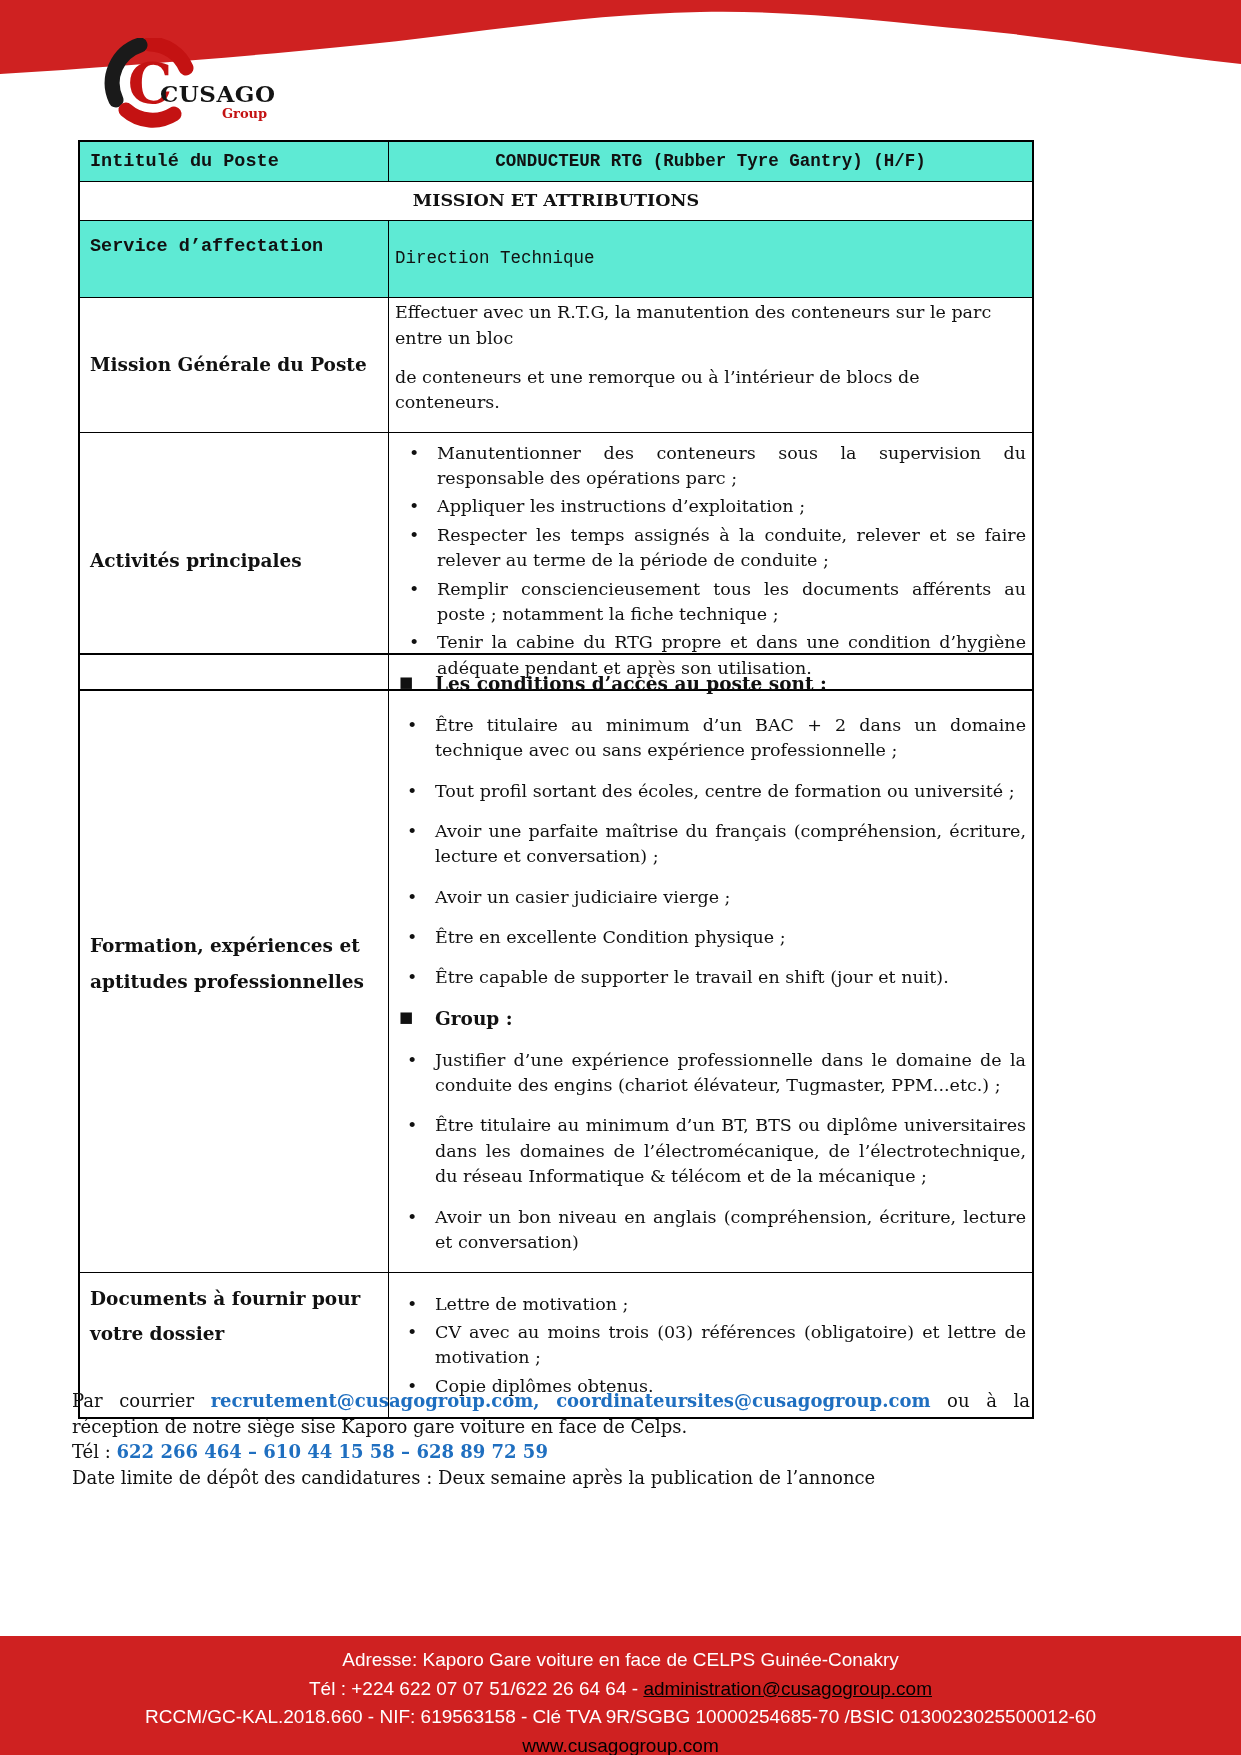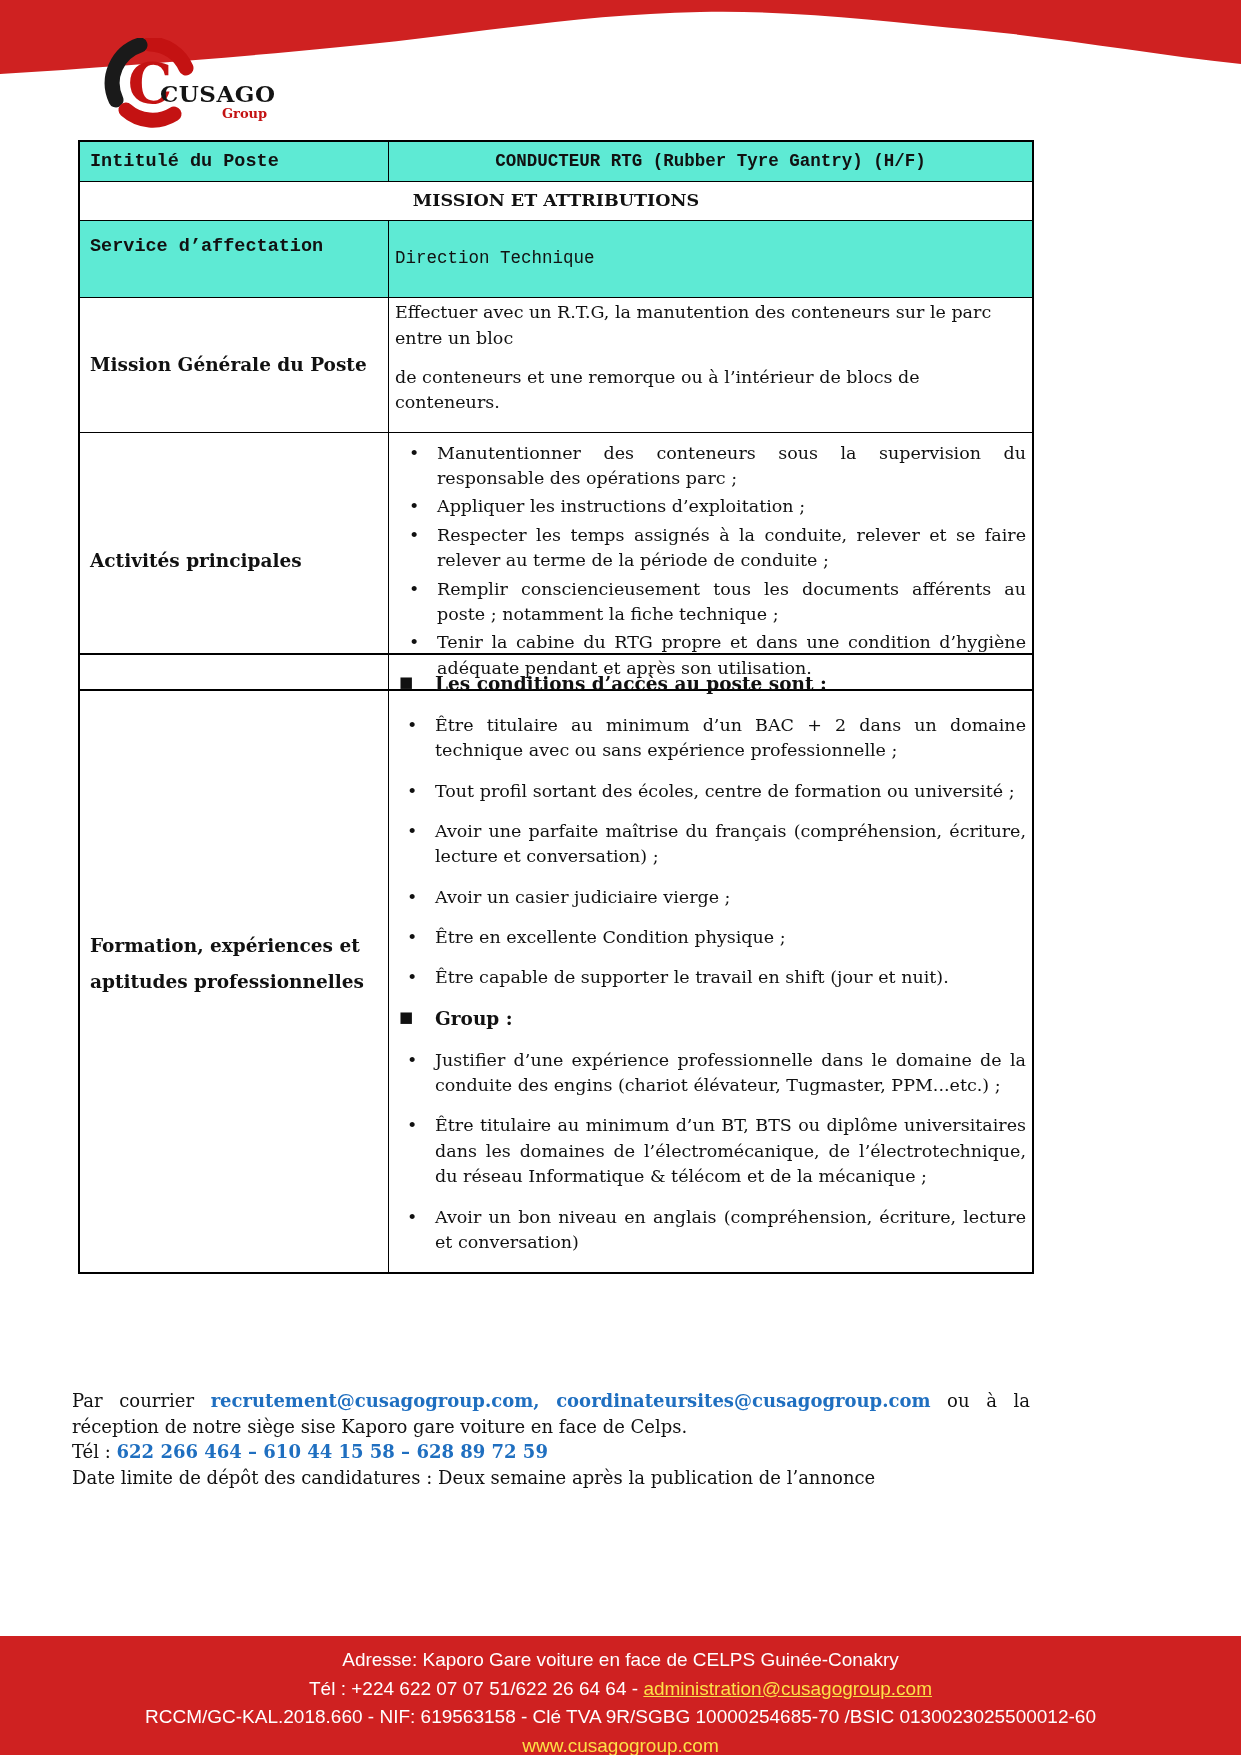--- a/index.html
+++ b/index.html
@@ -46,21 +46,21 @@
   .courier{text-align:justify;}
   a.mail{color:#1f6fc0;font-weight:bold;text-decoration:none;}
   .tel-line{margin-top:8px;}
   .tel-num{color:#1f6fc0;font-weight:bold;}
   .deadline{margin-top:46px;}
 
   
   .footer{position:absolute;left:0;bottom:0;width:1241px;height:119px;background:#cf2121;
           color:#fff;text-align:center;font-family:"Liberation Sans","DejaVu Sans",sans-serif;
           font-size:19px;line-height:1.5;padding-top:10px;box-sizing:border-box;}
-  .footer a{color:#fde047;}
+  .footer a{color:#000000;}
   .footer .u{text-decoration:underline;}
 </style>
 </head>
 <body>
 
 <div class="page">
 
   <svg class="swoosh" viewBox="0 0 1241 80" preserveAspectRatio="none">
     <path d="M0,0 H1241 V64 C1150,54 1060,38 975,30 C880,21 795,10 700,12 C600,14 515,27 415,39 C295,53 140,65 0,74 Z" fill="#cf2121"></path>
   </svg>
@@ -129,20 +129,33 @@
           <li>Être capable de supporter le travail en shift (jour et nuit).</li>
         </ul>
         <div class="sq-head">Group :</div>
         <ul class="blts spread">
           <li>Justifier d’une expérience professionnelle dans le domaine de la conduite des engins (chariot élévateur, Tugmaster, PPM...etc.) ;</li>
           <li>Être titulaire au minimum d’un BT, BTS ou diplôme universitaires dans les domaines de l’électromécanique, de l’électrotechnique, du réseau Informatique &amp; télécom et de la mécanique ;</li>
           <li>Avoir un bon niveau en anglais (compréhension, écriture, lecture et conversation)</li>
         </ul>
       </td>
     </tr>
+    <tr>
+      <td class="lbl lbl-top" style="height:134px;">
+        <div>Documents à fournir pour</div>
+        <div>votre dossier</div>
+      </td>
+      <td class="docs-cell">
+        <ul class="blts">
+          <li>Lettre de motivation ;</li>
+          <li>CV avec au moins trois (03) références (obligatoire) et lettre de motivation ;</li>
+          <li>Copie diplômes obtenus.</li>
+        </ul>
+      </td>
+    </tr>
   </tbody>
     </table>
 
   <div class="contact">
     <p class="courier">
       <span>Par courrier</span>
       <a class="mail" href="#">recrutement@cusagogroup.com,</a>
       <a class="mail" href="#">coordinateursites@cusagogroup.com</a>
       <span>ou à la réception de notre siège sise Kaporo gare voiture en face de Celps.</span>
     </p>

